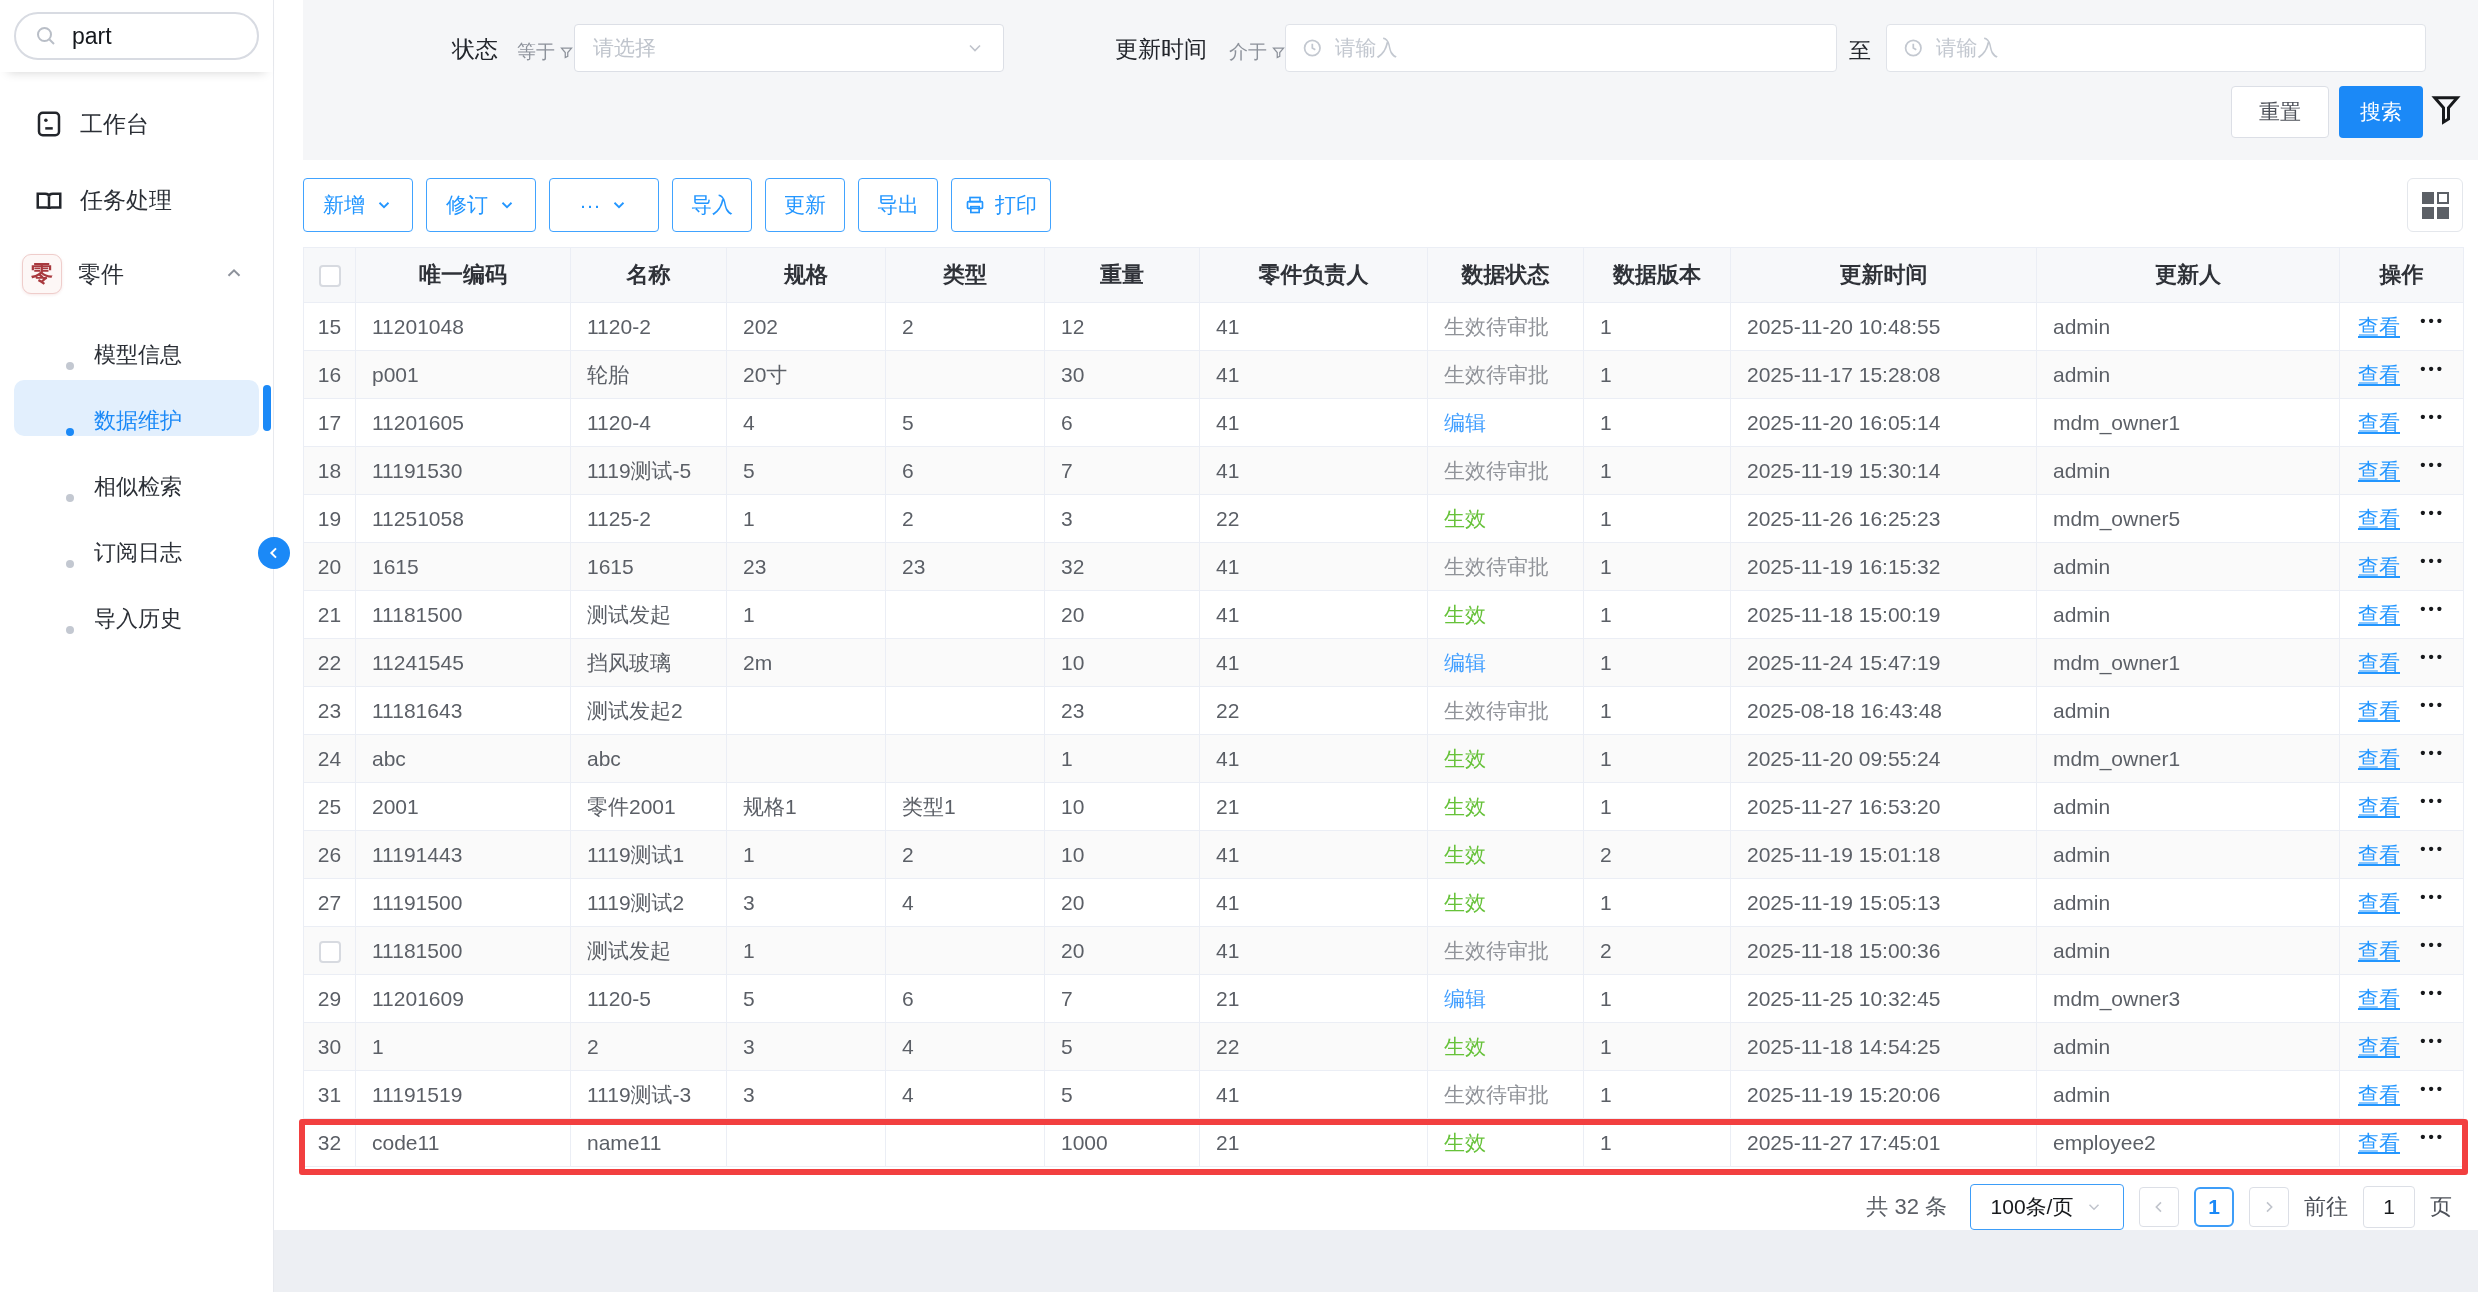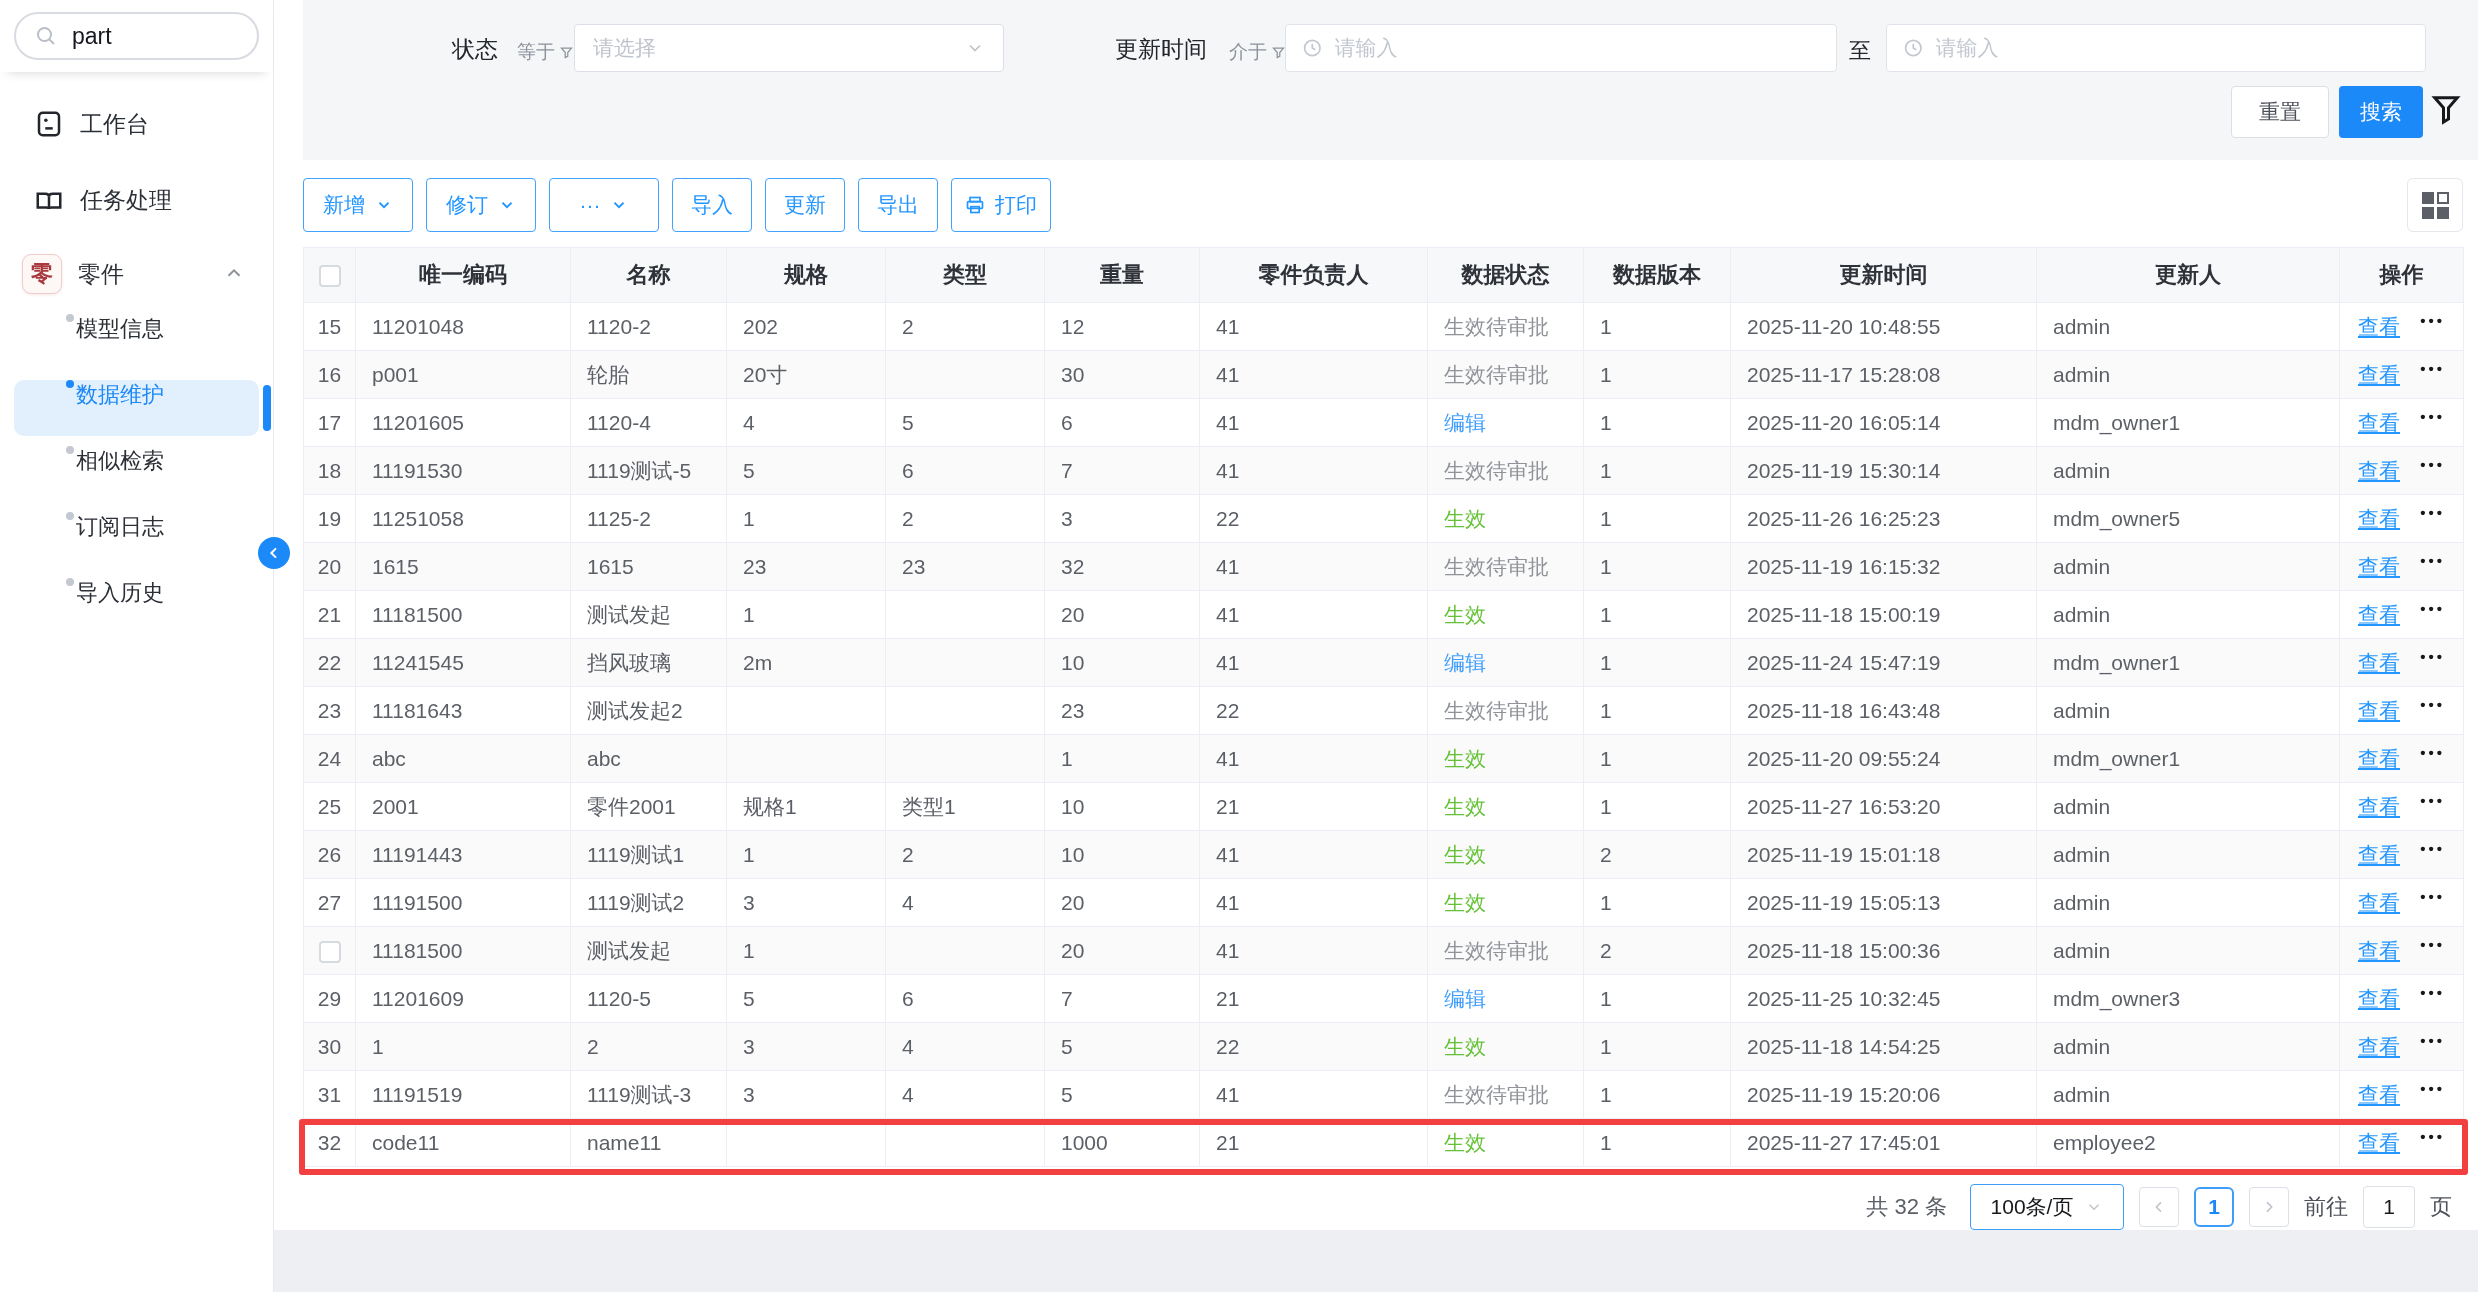--- a/index.html
+++ b/index.html
@@ -19,21 +19,21 @@
   .sb-item { display:flex; align-items:center; gap:16px; height:60px; padding:0 0 0 34px;
              font-size:23px; color:#2b2f36; cursor:pointer; }
   .sb-item.top1 { margin-top:22px; }
   .sb-item.top2 { margin-top:16px; }
   .sb-group { margin-top:14px; position:relative; padding-left:22px; }
   .badge { width:40px; height:40px; border:1px solid #efcdcb; background:#fdf7f6; border-radius:9px;
            color:#a8393e; font-size:22px; font-weight:bold; display:flex; align-items:center; justify-content:center;
            box-shadow:0 1px 3px rgba(180,60,60,.12); }
   .sb-group .chev { position:absolute; right:28px; }
   .sb-sub { margin-top:10px; }
-  .sb-subitem { position:relative; display:flex; align-items:flex-start; gap:2px; height:56px; margin:10px 14px 10px 14px;
+  .sb-subitem { position:relative; display:flex; align-items:flex-end; gap:20px; height:56px; margin:10px 14px 10px 14px;
                 padding-left:52px; font-size:22px; color:#2b2f36; border-radius:10px; cursor:pointer; }
   .sb-subitem .dot { width:8px; height:8px; border-radius:50%; background:#c3c8d1; flex:0 0 auto; }
   .sb-subitem.active { background:#e2effd; color:#1b89f7; }
   .sb-subitem.active .dot { background:#1b89f7; }
   .sb-subitem.active::after { content:""; position:absolute; right:-12px; top:5px; width:8px; height:46px;
                               border-radius:4px; background:#1b89f7; }
   .collapse-btn { position:absolute; left:258px; top:537px; width:32px; height:32px; border-radius:50%;
                   background:#1b89f7; border:none; color:#fff; z-index:9; cursor:pointer;
                   display:flex; align-items:center; justify-content:center; font-size:18px; }
 
@@ -454,21 +454,21 @@
             <tr>
               <td class="c-num">23</td>
               <td>11181643</td>
               <td>测试发起2</td>
               <td></td>
               <td></td>
               <td>23</td>
               <td>22</td>
               <td style="color: rgb(144, 147, 153);">生效待审批</td>
               <td>1</td>
-              <td>2025-11-18 16:43:48</td>
+              <td>2025-08-18 16:43:48</td>
               <td>admin</td>
               <td class="c-ops">
                 <div class="ops-inner">
                   <a class="view-link">查看</a>
                   <span class="dots">•••</span>
                 </div>
               </td>
             </tr>
             <tr>
               <td class="c-num">24</td>

